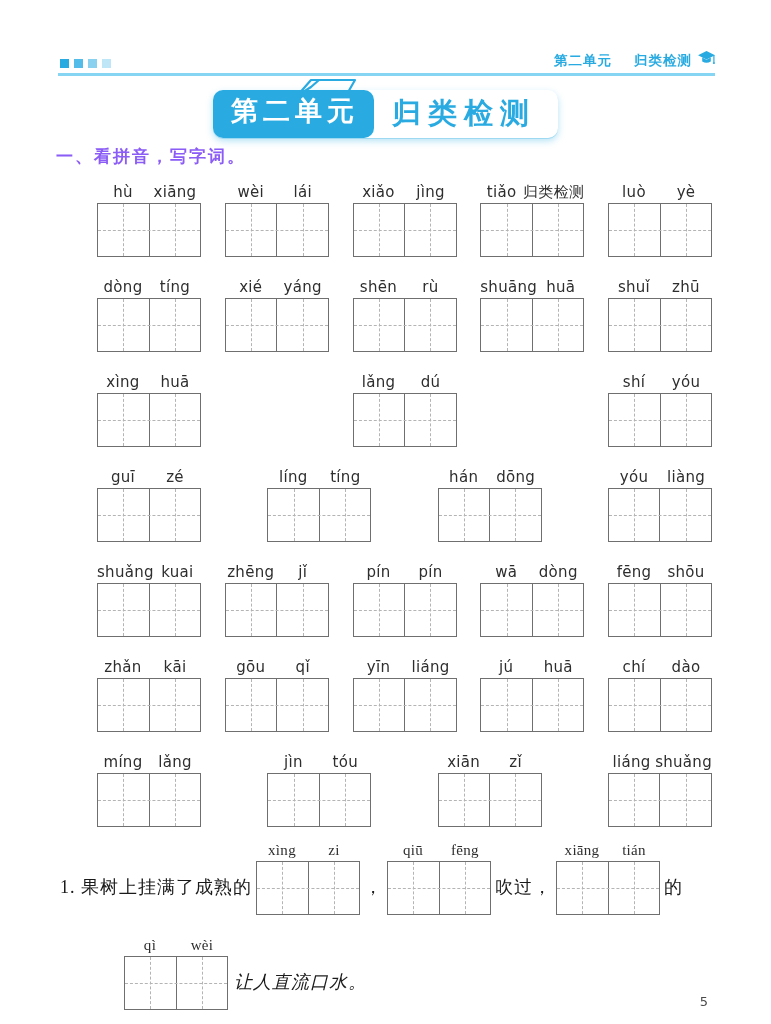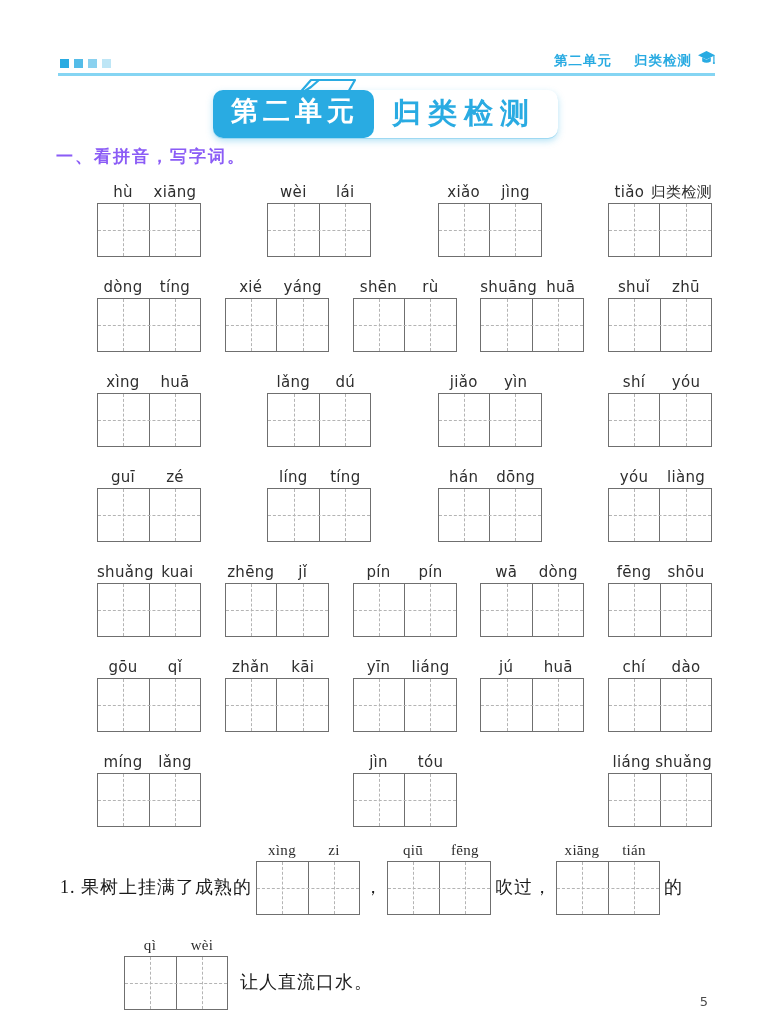--- a/index.html
+++ b/index.html
@@ -72,21 +72,21 @@
     border-left:1px dashed #b4b4b4; pointer-events:none;
   }
 
   
   .sentences { position:absolute; top:841px; left:60px; width:668px;
     font-family:"Liberation Serif","DejaVu Serif",serif; font-size:18px; color:#1a1a1a; }
   .sline { display:flex; align-items:flex-end; }
   .sline .txt { margin-bottom:16px; white-space:nowrap; letter-spacing:1px; }
   .sline .wgroup { margin:0 4px; }
   .sline2 { margin-top:21px; padding-left:60px; }
-  .sline2 .txt { margin-left:8px; }
+  .sline2 .txt { margin-left:2px;font-style:italic; }
 
   
   .page-num {
     position:absolute; top:994px; right:63px;
     font-size:13px; color:#4a4a4a; font-family:"DejaVu Sans",sans-serif;
   }
 </style>
 </head>
 <body>
 
@@ -160,20 +160,30 @@
       <div class="wgroup">
     <div class="pinyin">
       <span>tiǎo</span>
       <span>归类检测</span>
     </div>
     <div class="wbox">
       <div class="wcell"></div>
       <div class="wcell"></div>
     </div>
   </div>
+      <div class="wgroup">
+    <div class="pinyin">
+      <span>luò</span>
+      <span>yè</span>
+    </div>
+    <div class="wbox">
+      <div class="wcell"></div>
+      <div class="wcell"></div>
+    </div>
+  </div>
     </div>
     <div class="grid-row">
       <div class="wgroup">
     <div class="pinyin">
       <span>dòng</span>
       <span>tíng</span>
     </div>
     <div class="wbox">
       <div class="wcell"></div>
       <div class="wcell"></div>
@@ -236,30 +246,20 @@
       <span>lǎng</span>
       <span>dú</span>
     </div>
     <div class="wbox">
       <div class="wcell"></div>
       <div class="wcell"></div>
     </div>
   </div>
       <div class="wgroup">
     <div class="pinyin">
-      <span>jiǎo</span>
-      <span>yìn</span>
-    </div>
-    <div class="wbox">
-      <div class="wcell"></div>
-      <div class="wcell"></div>
-    </div>
-  </div>
-      <div class="wgroup">
-    <div class="pinyin">
       <span>shí</span>
       <span>yóu</span>
     </div>
     <div class="wbox">
       <div class="wcell"></div>
       <div class="wcell"></div>
     </div>
   </div>
     </div>
     <div class="grid-row">
@@ -352,40 +352,40 @@
     </div>
     <div class="wbox">
       <div class="wcell"></div>
       <div class="wcell"></div>
     </div>
   </div>
     </div>
     <div class="grid-row">
       <div class="wgroup">
     <div class="pinyin">
+      <span>zhǎn</span>
+      <span>kāi</span>
+    </div>
+    <div class="wbox">
+      <div class="wcell"></div>
+      <div class="wcell"></div>
+    </div>
+  </div>
+      <div class="wgroup">
+    <div class="pinyin">
       <span>gōu</span>
       <span>qǐ</span>
     </div>
     <div class="wbox">
       <div class="wcell"></div>
       <div class="wcell"></div>
     </div>
   </div>
       <div class="wgroup">
     <div class="pinyin">
-      <span>zhǎn</span>
-      <span>kāi</span>
-    </div>
-    <div class="wbox">
-      <div class="wcell"></div>
-      <div class="wcell"></div>
-    </div>
-  </div>
-      <div class="wgroup">
-    <div class="pinyin">
       <span>yīn</span>
       <span>liáng</span>
     </div>
     <div class="wbox">
       <div class="wcell"></div>
       <div class="wcell"></div>
     </div>
   </div>
       <div class="wgroup">
     <div class="pinyin">
@@ -416,20 +416,30 @@
     </div>
     <div class="wbox">
       <div class="wcell"></div>
       <div class="wcell"></div>
     </div>
   </div>
       <div class="wgroup">
     <div class="pinyin">
       <span>jìn</span>
       <span>tóu</span>
+    </div>
+    <div class="wbox">
+      <div class="wcell"></div>
+      <div class="wcell"></div>
+    </div>
+  </div>
+      <div class="wgroup">
+    <div class="pinyin">
+      <span>xiān</span>
+      <span>zǐ</span>
     </div>
     <div class="wbox">
       <div class="wcell"></div>
       <div class="wcell"></div>
     </div>
   </div>
       <div class="wgroup">
     <div class="pinyin">
       <span>liáng</span>
       <span>shuǎng</span>

